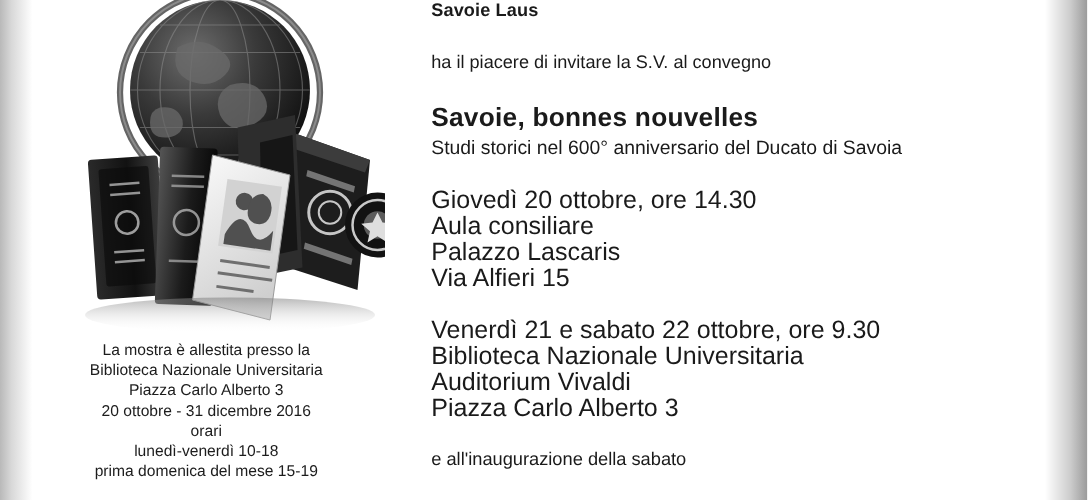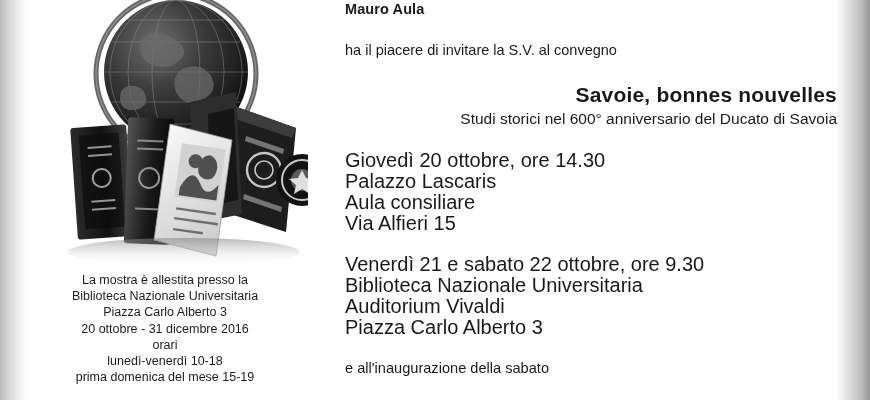--- a/index.html
+++ b/index.html
@@ -102,21 +102,21 @@
   }
 
   .invite-line {
     font-size: 14.5px;
     line-height: 17px;
     margin: 0;
     padding-top: 24px;
   }
 
   .title-block {
-    text-align: right;
+    text-align: left;
     padding-top: 23px;
     padding-right: 8px;
   }
   .main-title {
     font-size: 21px;
     font-weight: bold;
     line-height: 25px;
     letter-spacing: 0.2px;
   }
   .sub-title {
@@ -272,33 +272,33 @@
       <div>Piazza Carlo Alberto 3</div>
       <div>20 ottobre - 31 dicembre 2016</div>
       <div>orari</div>
       <div>lunedì-venerdì 10-18</div>
       <div>prima domenica del mese 15-19</div>
     </div>
   </div>
 
   <div class="right-col">
 
-    <div class="name-line">Mauro Aula</div>
+    <div class="name-line">Savoie Laus</div>
 
     <div class="invite-line">ha il piacere di invitare la S.V. al convegno</div>
 
     <div class="title-block">
       <div class="main-title">Savoie, bonnes nouvelles</div>
       <div class="sub-title">Studi storici nel 600° anniversario del Ducato di Savoia</div>
     </div>
 
     <div class="block block-1">
       <div>Giovedì 20 ottobre, ore 14.30</div>
+      <div>Aula consiliare</div>
       <div>Palazzo Lascaris</div>
-      <div>Aula consiliare</div>
       <div>Via Alfieri 15</div>
     </div>
 
     <div class="block block-2">
       <div>Venerdì 21 e sabato 22 ottobre, ore 9.30</div>
       <div>Biblioteca Nazionale Universitaria</div>
       <div>Auditorium Vivaldi</div>
       <div>Piazza Carlo Alberto 3</div>
     </div>
 

